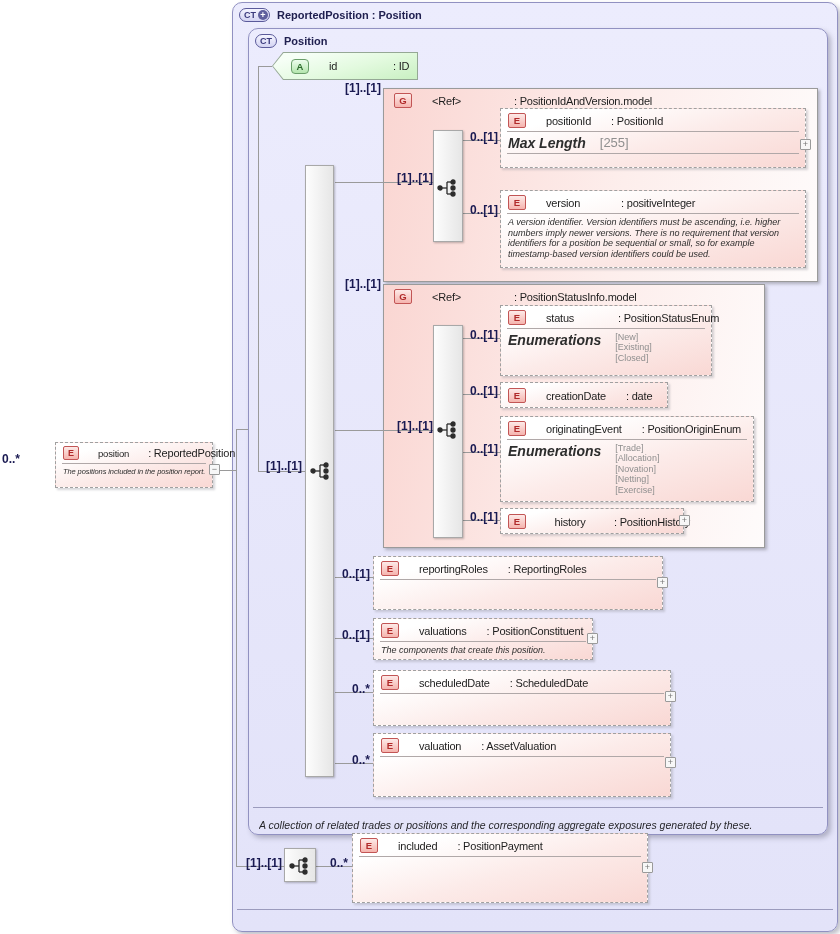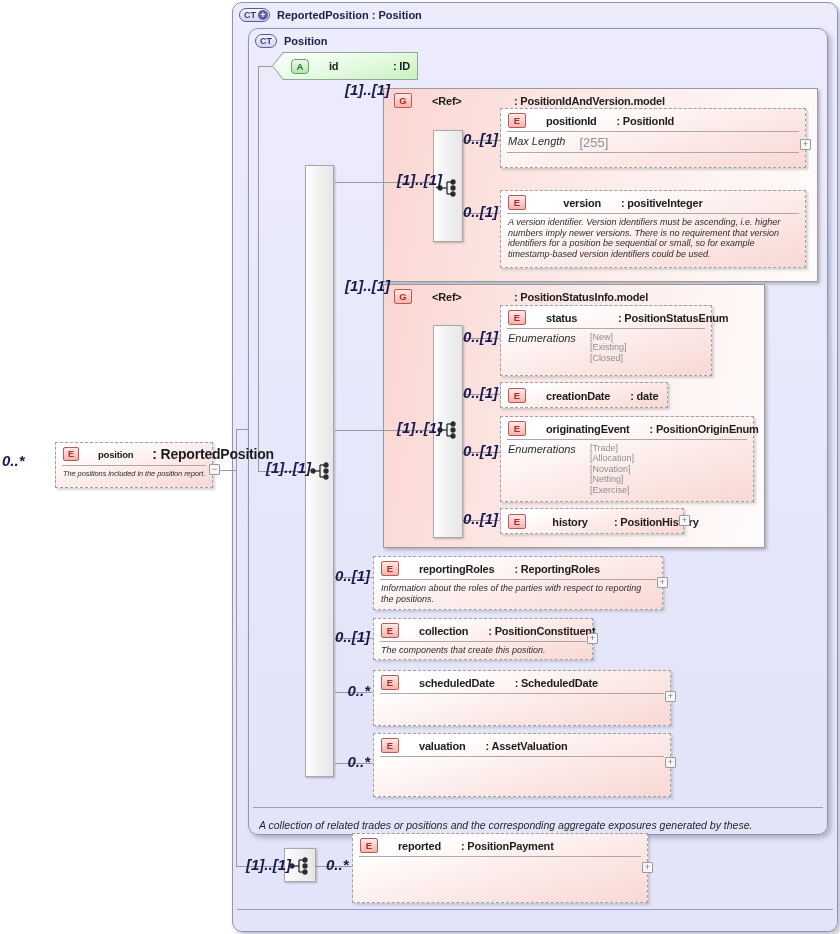--- a/index.html
+++ b/index.html
@@ -22,42 +22,42 @@
   .ctsep{position:absolute;border-top:1px solid #9b9bbd;height:0;}
   
   .gbox{border:1px solid #9a9a9a;
         background:linear-gradient(100deg,#fad6d2 0%,#fdeeec 55%,#fefbfb 100%);
         box-shadow:2px 2px 3px rgba(120,120,130,.5);}
   
   .ebox{border:1px dashed #a0a0a0;
         background:linear-gradient(165deg,#ffffff 18%,#fcebe9 55%,#f9d8d4 100%);
         box-shadow:2px 2px 2px rgba(140,140,150,.35);box-sizing:border-box;}
   .hdr{display:flex;align-items:center;gap:6px;padding:4px 7px 2px 7px;white-space:nowrap;}
-  .ename,.etype{font-size:11px;font-weight:bold;color:#1d1d1d;letter-spacing:-.2px;padding-left:14px;}
+  .ename,.etype{font-size:11px;font-weight:normal;color:#1d1d1d;letter-spacing:-.2px;padding-left:14px;}
   .sep{border-top:1px solid #b0a8a8;margin:1px 6px 0 6px;}
   .desc{font-style:italic;font-size:9px;line-height:10.5px;color:#2d2d2d;padding:3px 7px 0 7px;}
   .one-line{white-space:nowrap;overflow:hidden;font-size:7.5px;letter-spacing:-.1px;}
   .facet{display:flex;gap:14px;padding:3px 7px 0 7px;}
-  .fname{font-style:italic;font-size:11px;color:#2d2d2d;white-space:nowrap;}
+  .fname{font-style:italic;font-size:14px;color:#2d2d2d;white-space:nowrap;font-weight:bold;}
   .fvals{display:flex;flex-direction:column;font-size:9px;line-height:10.4px;color:#8f8f8f;}
   .fval{font-size:13px;color:#8f8f8f;}
   
   .badge{display:inline-block;width:16px;height:13px;line-height:13px;text-align:center;
          font-size:9.5px;font-weight:bold;border-radius:2px;flex:0 0 auto;}
   .badge-e{color:#b02a2a;border:1px solid #c25555;background:linear-gradient(#fdeae8,#f5b4ae);}
   .badge-g{color:#b02a2a;border:1px solid #c25555;background:linear-gradient(#fdeae8,#f5b4ae);}
   .badge-a{color:#2c6b2c;border:1px solid #6a9e6a;background:linear-gradient(#eefdee,#b4e6ae);border-radius:4px;}
   
   .bar{background:linear-gradient(to right,#fdfdfd,#e6e6e6);border:1px solid #a8a8a8;
        box-shadow:1px 1px 2px rgba(0,0,0,.25);box-sizing:border-box;}
   
   .hline{height:1px;background:#9a9a9a;}
   .vline{width:1px;background:#9a9a9a;}
   
-  .card{font-size:15px;font-weight:bold;font-style:italic;color:#1a1a52;white-space:nowrap;}
+  .card{font-size:12px;font-weight:bold;color:#1a1a52;white-space:nowrap;}
   .tr{text-align:right;}
   
   .pm{width:11px;height:11px;line-height:9px;text-align:center;font-size:9px;color:#777;
       border:1px solid #9a9a9a;background:#f7f7f7;box-sizing:border-box;border-radius:1px;}
   
   .attr-out{clip-path:polygon(11px 0,100% 0,100% 100%,11px 100%,0 50%);background:#95a895;}
   .attr-in{position:absolute;left:1px;top:1px;right:1px;bottom:1px;
            clip-path:polygon(10.5px 0,100% 0,100% 100%,10.5px 100%,0 50%);
            background:linear-gradient(165deg,#f6fff6 15%,#e3fadf 55%,#c9f0c2 100%);
            display:flex;align-items:center;gap:6px;padding-left:18px;white-space:nowrap;}
@@ -196,21 +196,21 @@
     <div class="facet">
       <span class="fname">Max Length</span>
       <span class="fval">[255]</span>
     </div>
     <div class="sep" style="margin-top:2px;"></div>
   </div>
 
   <div class="abs ebox" style="left:500px;top:190px;width:306px;height:78px;">
     <div class="hdr">
       <span class="badge badge-e">E</span>
-      <span class="ename" style="min-width:55px;text-align:right;">version</span>
+      <span class="ename" style="min-width:55px;">version</span>
       <span class="etype">: positiveInteger</span>
     </div>
     <div class="sep"></div>
     <div class="desc">A version identifier. Version identifiers must be ascending, i.e. higher numbers imply newer versions. There is no requirement that version identifiers for a position be sequential or small, so for example timestamp-based version identifiers could be used.</div>
   </div>
 
   <div class="abs ebox" style="left:500px;top:305px;width:212px;height:71px;">
     <div class="hdr">
       <span class="badge badge-e">E</span>
       <span class="ename" style="min-width:52px;">status</span>
@@ -262,27 +262,26 @@
     </div>
   </div>
 
   <div class="abs ebox" style="left:373px;top:556px;width:290px;height:54px;">
     <div class="hdr">
       <span class="badge badge-e">E</span>
       <span class="ename">reportingRoles</span>
       <span class="etype">: ReportingRoles</span>
     </div>
     <div class="sep"></div>
-    <div class="desc">Information about the roles of the parties with respect to reporting the positions.</div>
   </div>
 
   <div class="abs ebox" style="left:373px;top:618px;width:220px;height:42px;">
     <div class="hdr">
       <span class="badge badge-e">E</span>
-      <span class="ename">collection</span>
+      <span class="ename">valuations</span>
       <span class="etype">: PositionConstituent</span>
     </div>
     <div class="sep"></div>
     <div class="desc">The components that create this position.</div>
   </div>
 
   <div class="abs ebox" style="left:373px;top:670px;width:298px;height:56px;">
     <div class="hdr">
       <span class="badge badge-e">E</span>
       <span class="ename">scheduledDate</span>
@@ -296,31 +295,31 @@
       <span class="badge badge-e">E</span>
       <span class="ename">valuation</span>
       <span class="etype">: AssetValuation</span>
     </div>
     <div class="sep"></div>
   </div>
 
   <div class="abs ebox" style="left:352px;top:833px;width:296px;height:70px;">
     <div class="hdr">
       <span class="badge badge-e">E</span>
-      <span class="ename">reported</span>
+      <span class="ename">included</span>
       <span class="etype">: PositionPayment</span>
     </div>
     <div class="sep"></div>
   </div>
 
   <div class="abs ebox" style="left:55px;top:442px;width:158px;height:46px;">
     <div class="hdr" style="gap:5px;padding-top:3px;">
       <span class="badge badge-e" style="width:14px;height:12px;line-height:12px;font-size:9px;">E</span>
       <span class="ename" style="font-size:9.5px;">position</span>
-      <span class="etype" style="font-size:14px;">: ReportedPosition</span>
+      <span class="etype" style="font-size:11px;">: ReportedPosition</span>
     </div>
     <div class="sep"></div>
     <div class="desc one-line">The positions included in the position report.</div>
   </div>
 
   <div class="abs card" style="left:2px;top:452px;">0..*</div>
   <div class="abs card tr" style="left:266px;top:459px;width:36px;">[1]..[1]</div>
   <div class="abs card tr" style="left:345px;top:81px;width:36px;">[1]..[1]</div>
   <div class="abs card" style="left:397px;top:171px;">[1]..[1]</div>
   <div class="abs card tr" style="left:462px;top:130px;width:36px;">0..[1]</div>

